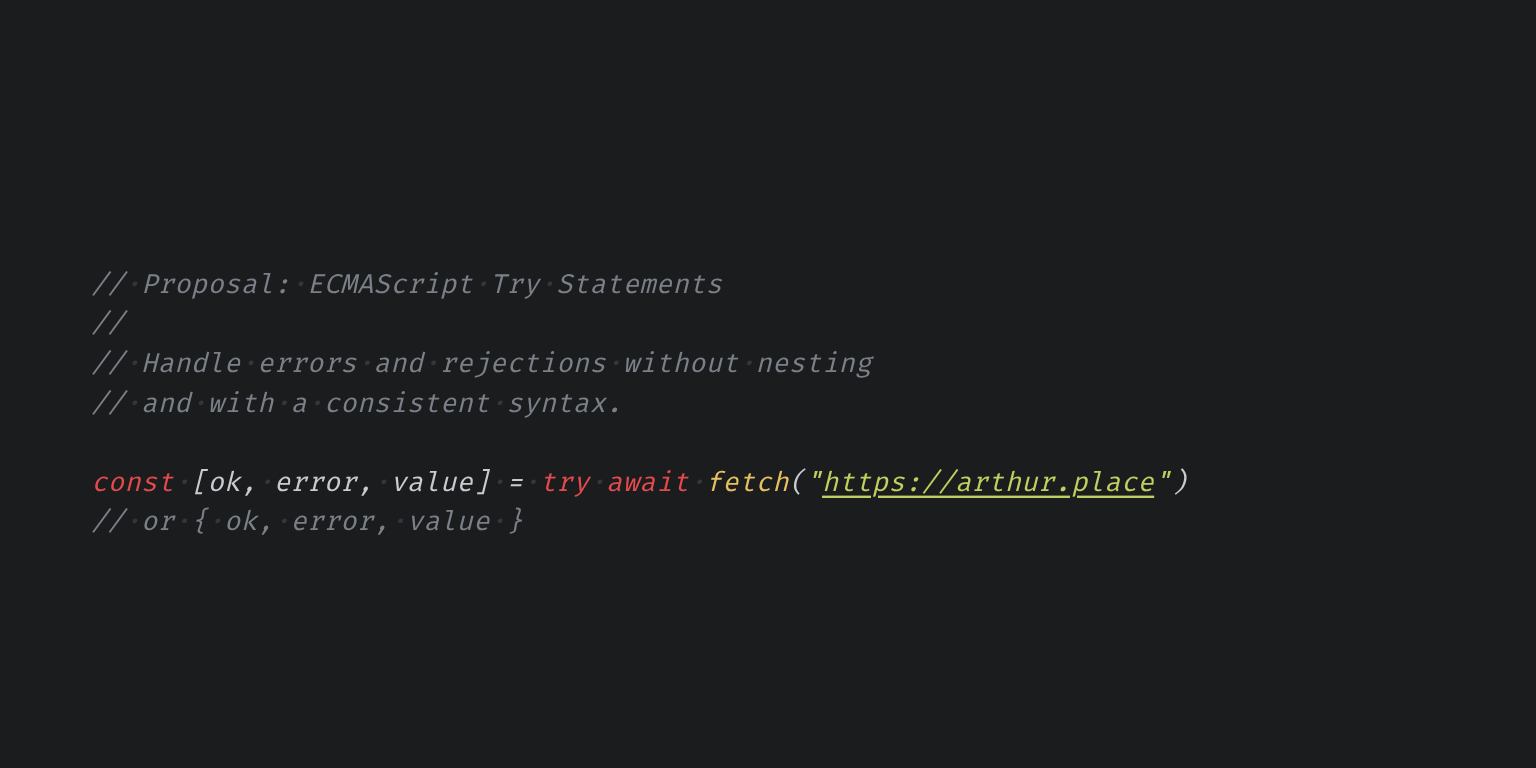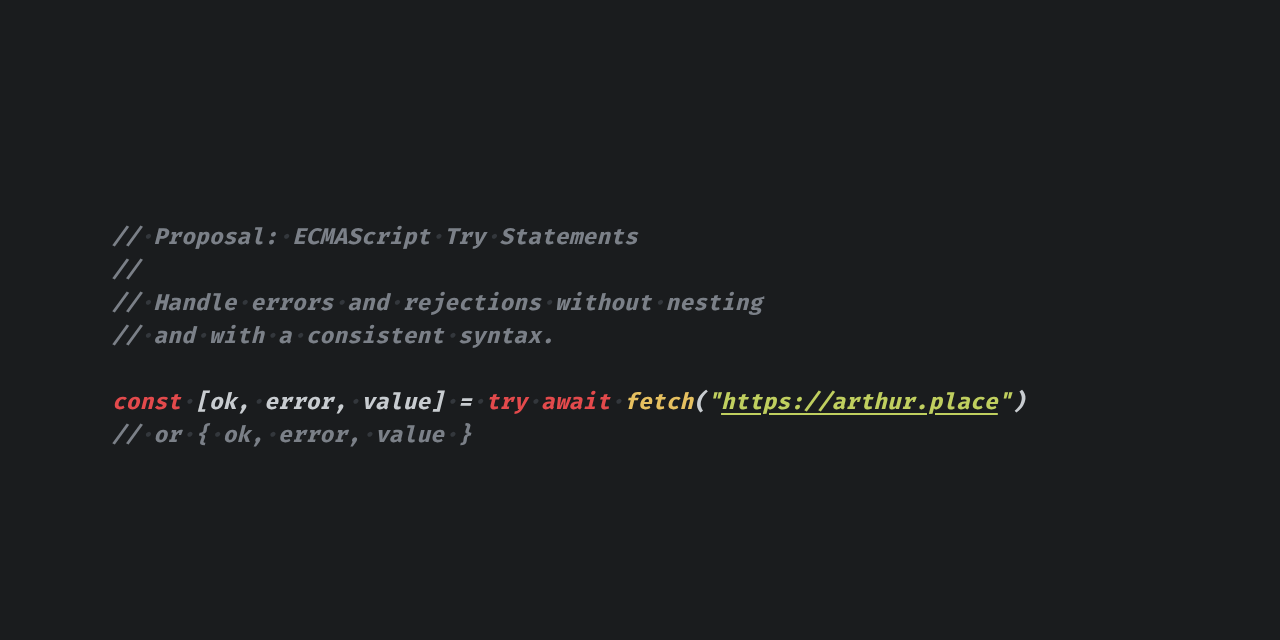--- a/index.html
+++ b/index.html
@@ -18,23 +18,23 @@
     -webkit-font-smoothing: antialiased;
   }
   .stage {
     width: 1280px;
     height: 640px;
     display: flex;
     align-items: center;
   }
   .code {
     white-space: pre;
-    padding-left: 112px;
+    padding-left: 76px;
     letter-spacing: 0.3px;
-    font-weight: 700;
+    font-weight: 400;
   }
   .comment { color: #7b8088; }
   .kw-const { color: #e34a4c; font-style: italic; } 
   .punct    { color: #c8ccd0; }
   .ident    { color: #c8ccd0; }
   .kw-try   { color: #e34a4c; }
   .kw-await { color: #e34a4c; }
   .fn       { color: #e6c060; } 
   .string   { color: #c0cf5f; } 
   .url      { text-decoration: underline; text-decoration-thickness: 2px; text-underline-offset: 4px; }

